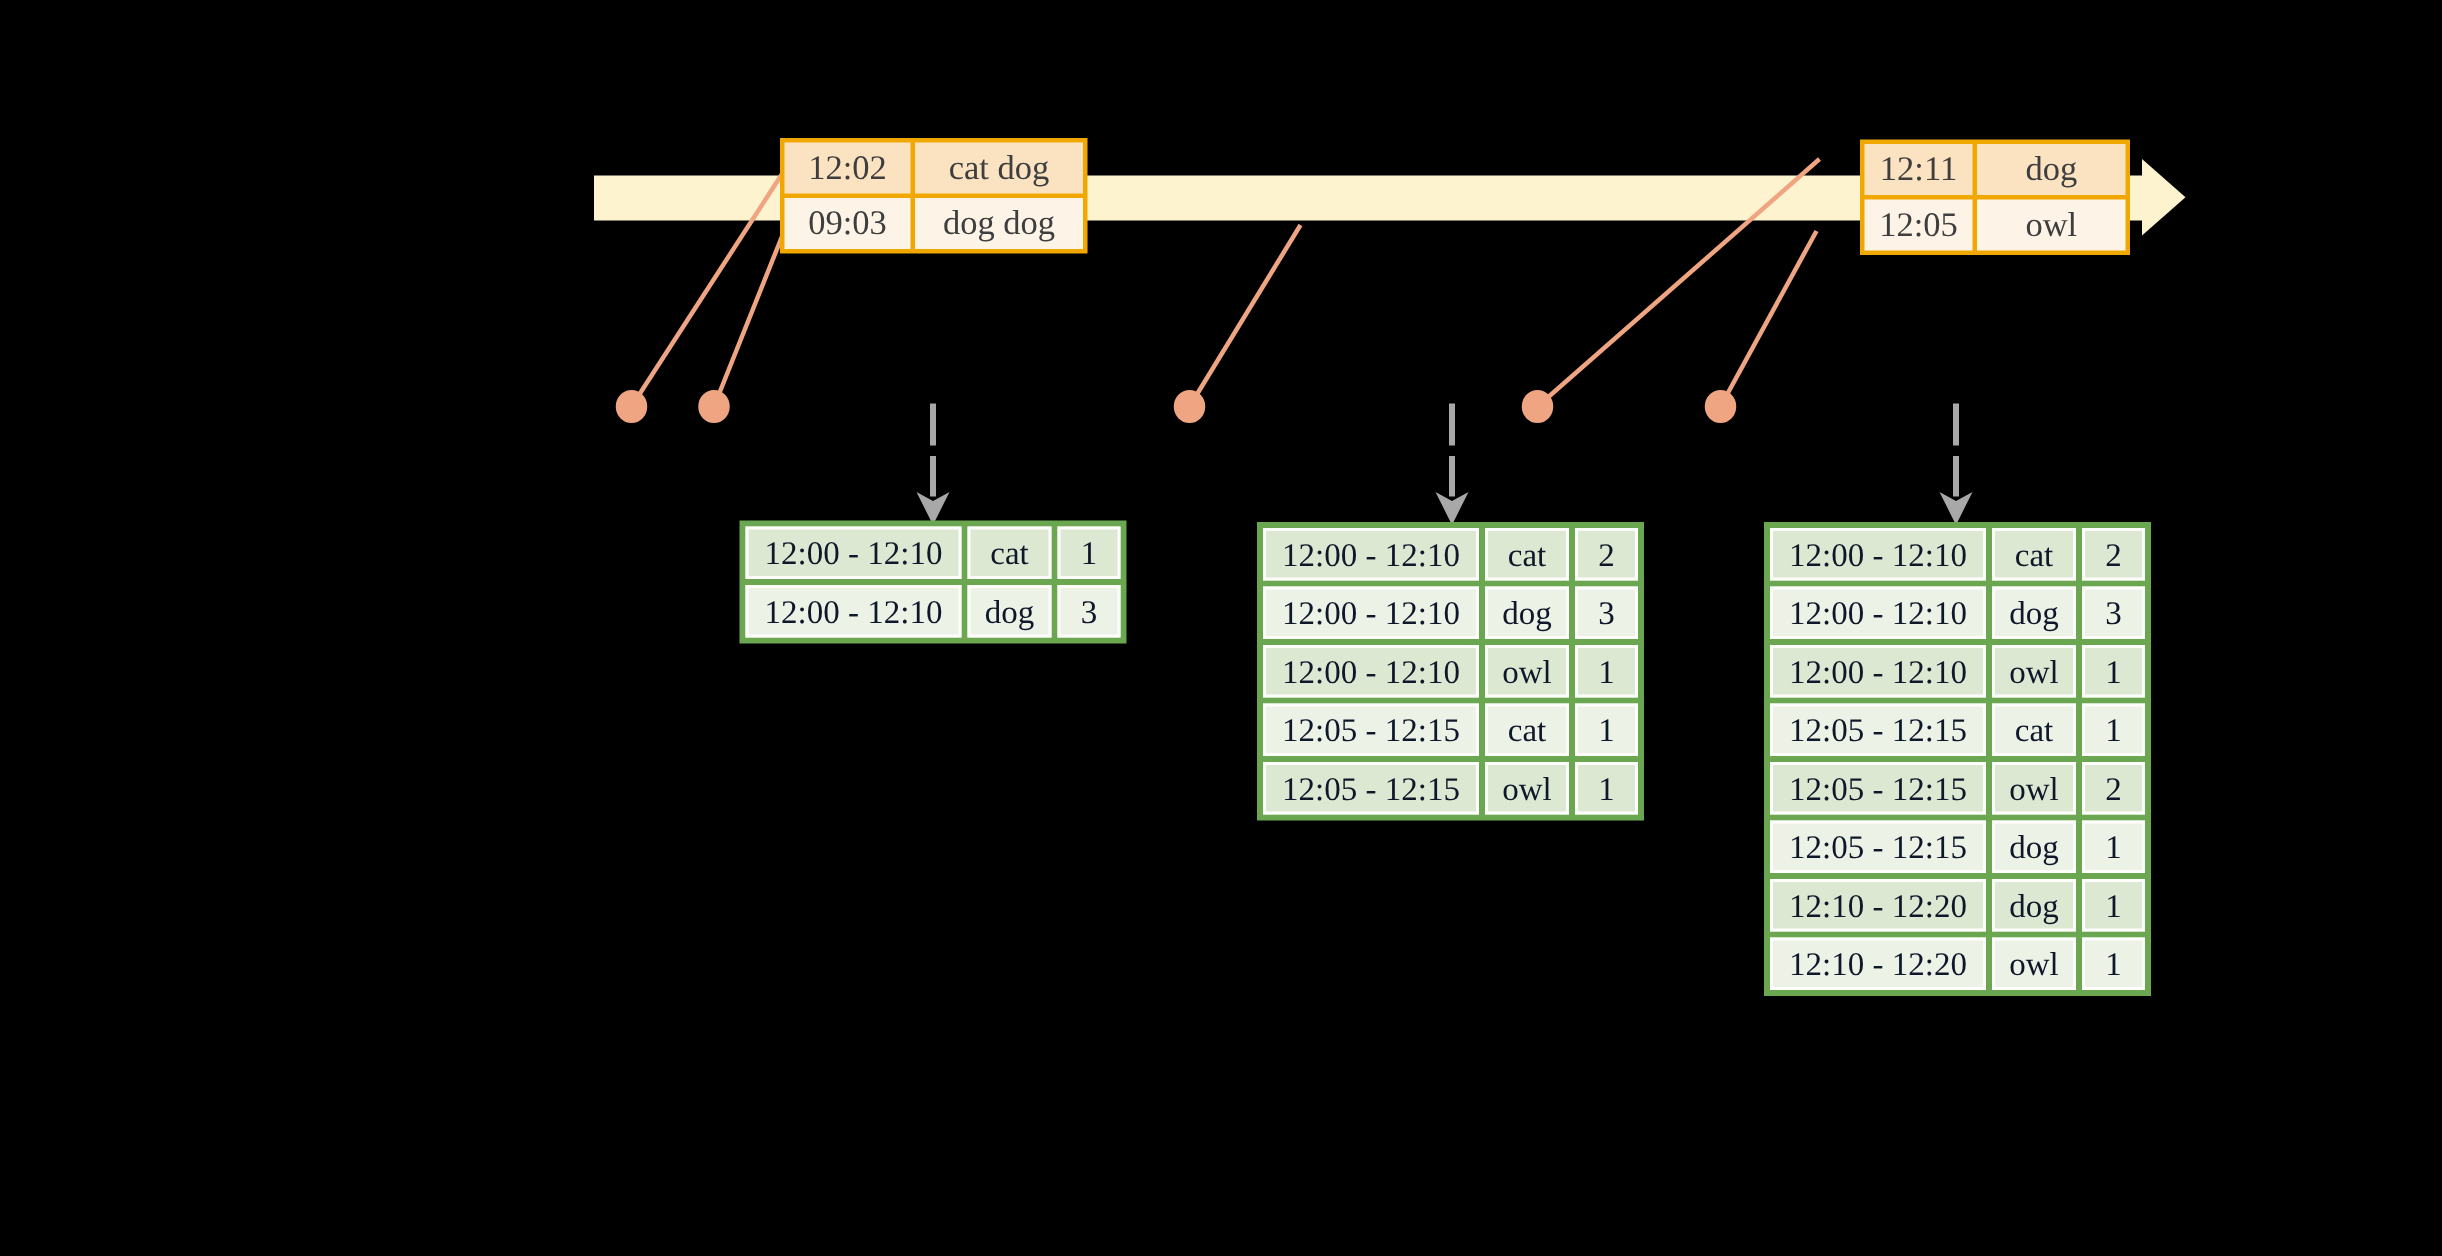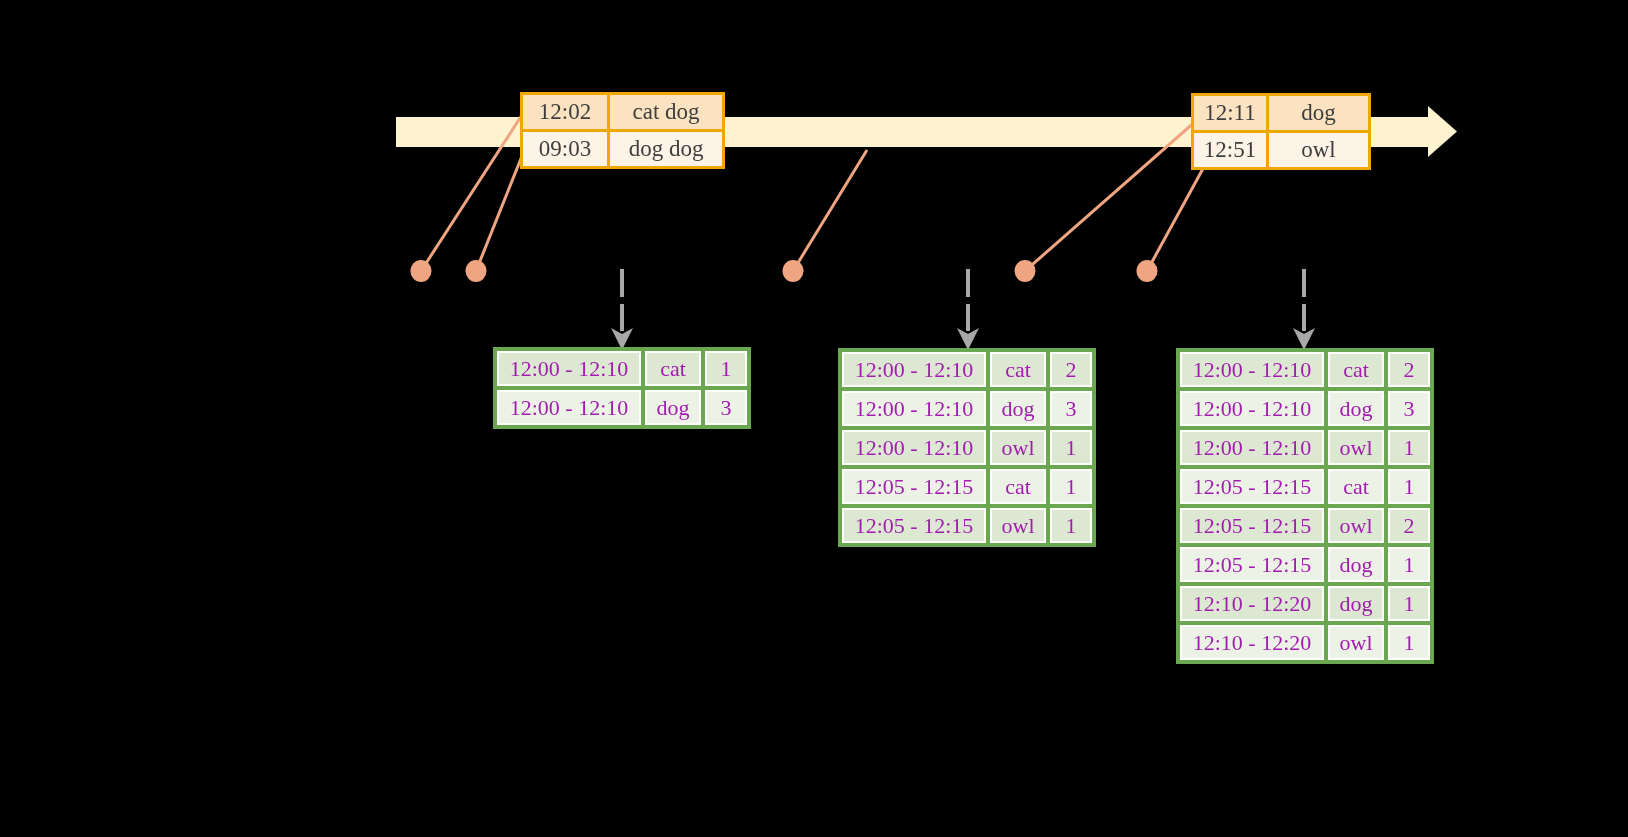--- a/index.html
+++ b/index.html
@@ -34,21 +34,21 @@
     position:absolute;
     display:grid;
     grid-template-columns:144px 56px 42px;
     gap:4px;
     padding:4px;
     background:#6aa750;
   }
   .gc{
     height:35px;box-sizing:border-box;
     display:flex;align-items:center;justify-content:center;
-    font-size:22px;color:#a21caf;white-space:nowrap;
+    font-size:22px;color:#0f172a;white-space:nowrap;
     border:2px solid #fdfefb;
   }
   .gc.odd{background:#dde8d2;}
   .gc.even{background:#edf2e7;}
 </style>
 </head>
 <body>
 
 <div class="canvas">
 
@@ -86,24 +86,24 @@
   </svg>
 
   <div class="etable" style="left:520px;top:63px;grid-template-columns:84px 112px;">
     <div class="ec r1">12:02</div>
     <div class="ec r1">cat dog</div>
     <div class="ec r2">09:03</div>
     <div class="ec r2">dog dog</div>
   </div>
 
 
-  <div class="etable" style="left:1191px;top:64px;grid-template-columns:72px 99px;">
+  <div class="etable" style="left:1240px;top:64px;grid-template-columns:72px 99px;">
     <div class="ec r1">12:11</div>
     <div class="ec r1">dog</div>
-    <div class="ec r2">12:51</div>
+    <div class="ec r2">12:05</div>
     <div class="ec r2">owl</div>
   </div>
 
   <div class="gtable" style="left:493px;top:318px;">
     <div class="gc odd">12:00 - 12:10</div>
     <div class="gc odd">cat</div>
     <div class="gc odd">1</div>
     <div class="gc even">12:00 - 12:10</div>
     <div class="gc even">dog</div>
     <div class="gc even">3</div>

